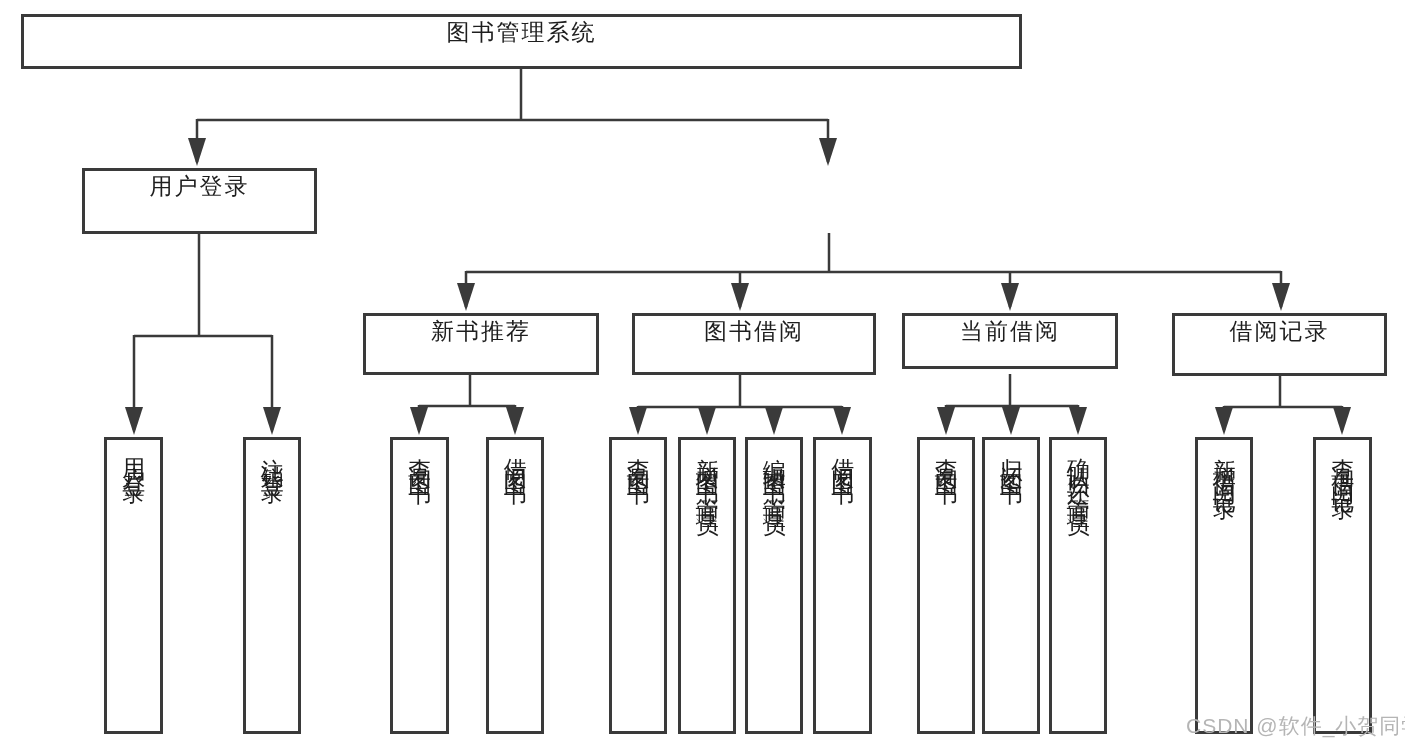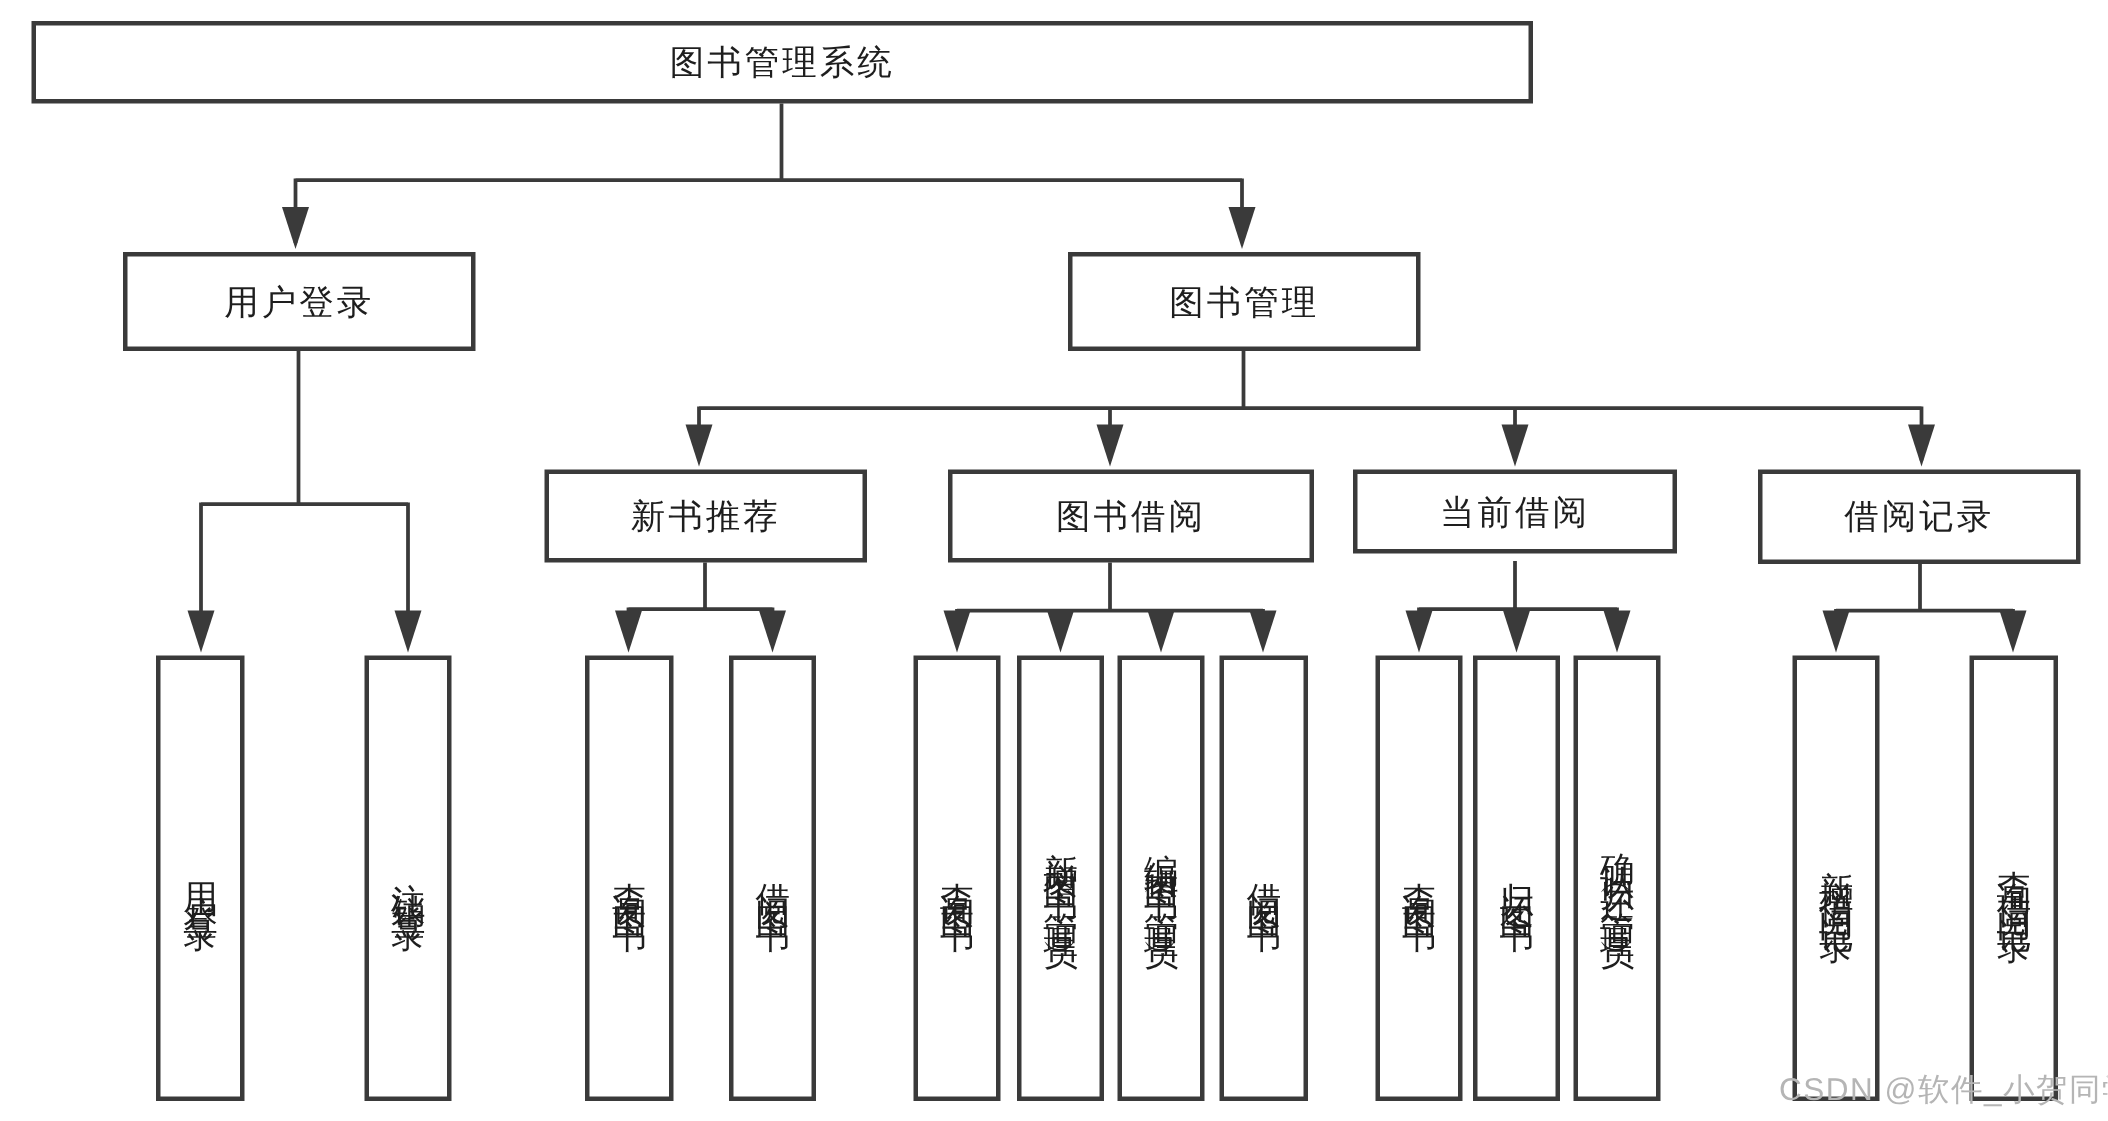--- a/index.html
+++ b/index.html
@@ -24,21 +24,21 @@
     position: absolute;
     left: 0; top: 0;
     color: var(--color-line);
   }
   .node {
     position: absolute;
     box-sizing: border-box;
     border: 3px solid var(--color-line);
     background: #ffffff;
     display: flex;
-    align-items: center;
+    align-items: flex-start;
     justify-content: center;
     color: var(--color-text);
     font-size: 23px;
     letter-spacing: 2px;
   }
   .node .hlabel { white-space: nowrap; }
   .node .vlabel {
     writing-mode: vertical-rl;
     text-orientation: mixed;
     letter-spacing: 8px;
@@ -94,25 +94,22 @@
     </g>
   </svg>
 
   <div class="node" style="left:21px; top:14px; width:1001px; height:55px;">
     <span class="hlabel">图书管理系统</span>
   </div>
 
   <div class="node" style="left:82px; top:168px; width:235px; height:66px;">
     <span class="hlabel">用户登录</span>
   </div>
-  <div class="node" style="left:712px; top:168px; width:235px; height:66px;">
-    <span class="hlabel">图书管理</span>
-  </div>
 
-  <div class="node" style="left:363px; top:313px; width:215px; height:62px;">
+  <div class="node" style="left:363px; top:313px; width:236px; height:62px;">
     <span class="hlabel">新书推荐</span>
   </div>
   <div class="node" style="left:632px; top:313px; width:244px; height:62px;">
     <span class="hlabel">图书借阅</span>
   </div>
   <div class="node" style="left:902px; top:313px; width:216px; height:56px;">
     <span class="hlabel">当前借阅</span>
   </div>
   <div class="node" style="left:1172px; top:313px; width:215px; height:63px;">
     <span class="hlabel">借阅记录</span>

